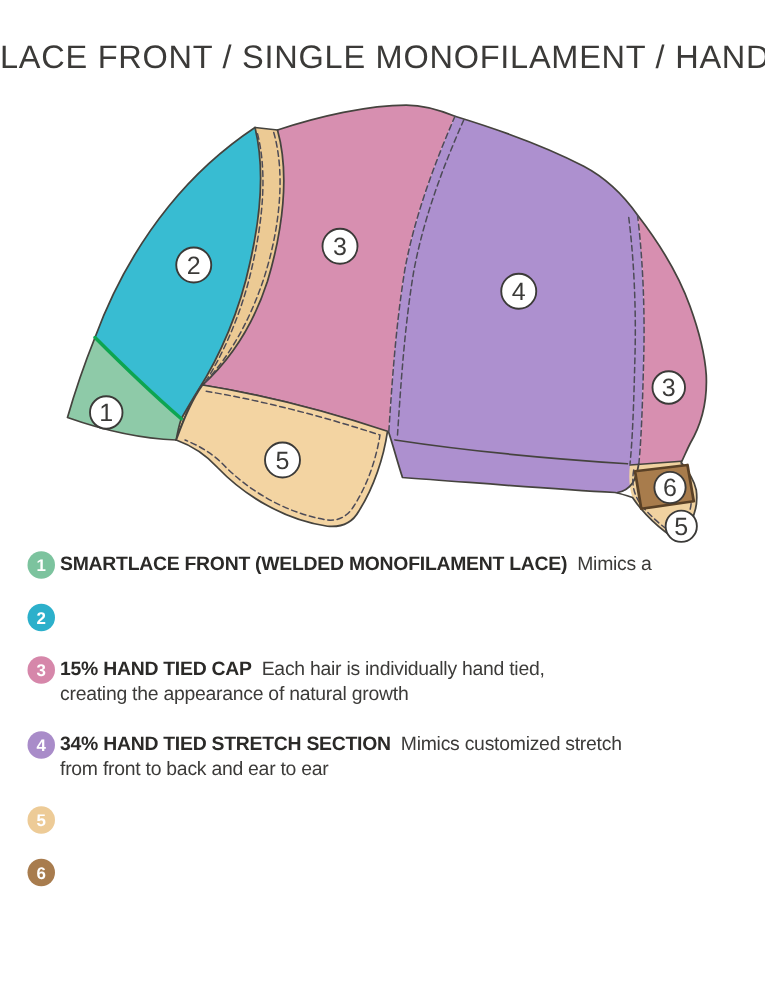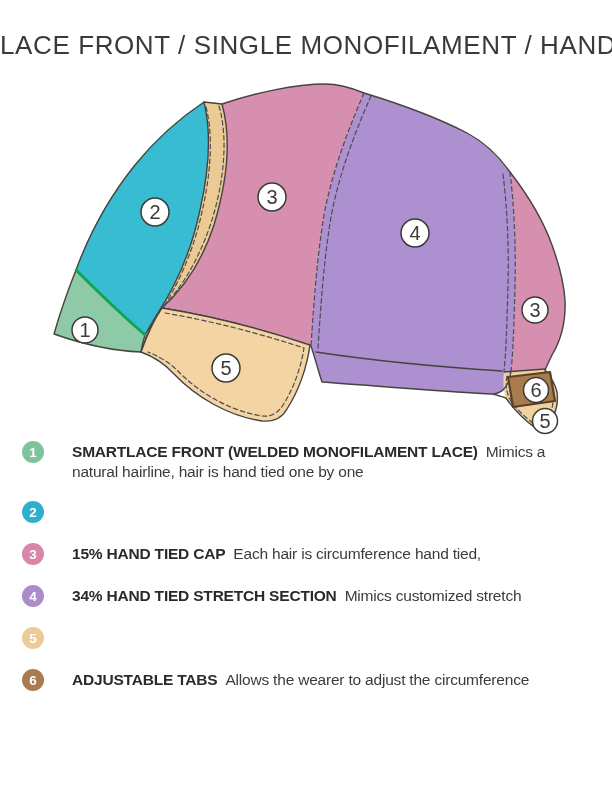--- a/index.html
+++ b/index.html
@@ -28,21 +28,21 @@
 
   
   .legend { position:absolute; left:22px; top:441px; width:580px; }
   .legend-item { display:flex; align-items:flex-start; margin-bottom:20px; }
   .legend-badge {
     width:22px; height:22px; border-radius:50%; flex-shrink:0;
     display:flex; align-items:center; justify-content:center;
     color:#ffffff; font-size:13.5px; font-weight:bold;
   }
   .legend-text {
-    margin-left:28px; padding-top:1px; font-size:15.5px; line-height:19.5px;
+    margin-left:4px; padding-top:1px; font-size:15.5px; line-height:19.5px;
     color:#3c3b39; letter-spacing:-0.2px; white-space:nowrap;
   }
   .legend-text .lbl { font-weight:bold; color:#2b2a28; }
   .legend-text .desc { margin-left:8px; }
 </style>
 </head>
 <body>
 
 <div class="page">
 
@@ -97,48 +97,45 @@
         <text x="545" y="428" class="callout-num">5</text>
       </g>
   </svg>
 
   <div class="legend">
 
     <div class="legend-item">
       <span class="legend-badge" style="background: rgb(124, 195, 158);">1</span>
       <div class="legend-text">
         <span class="lbl">SMARTLACE FRONT (WELDED MONOFILAMENT LACE)</span><span class="desc">Mimics a</span><br>
-        <span>natural hairline, hair is hand tied one by one</span>
       </div>
     </div>
 
     <div class="legend-item">
       <span class="legend-badge" style="background: rgb(44, 176, 203);">2</span>
     </div>
 
     <div class="legend-item">
       <span class="legend-badge" style="background: rgb(214, 135, 170);">3</span>
       <div class="legend-text">
-        <span class="lbl">15% HAND TIED CAP</span><span class="desc">Each hair is circumference hand tied,</span><br>
+        <span class="lbl">15% HAND TIED CAP</span><span class="desc">Each hair is individually hand tied,</span><br>
+        <span>creating the appearance of natural growth</span>
       </div>
     </div>
 
     <div class="legend-item">
       <span class="legend-badge" style="background: rgb(169, 140, 201);">4</span>
       <div class="legend-text">
         <span class="lbl">34% HAND TIED STRETCH SECTION</span><span class="desc">Mimics customized stretch</span><br>
+        <span>from front to back and ear to ear</span>
       </div>
     </div>
 
     <div class="legend-item">
       <span class="legend-badge" style="background: rgb(237, 203, 151);">5</span>
     </div>
 
     <div class="legend-item">
       <span class="legend-badge" style="background: rgb(168, 124, 78);">6</span>
-      <div class="legend-text">
-        <span class="lbl">ADJUSTABLE TABS</span><span class="desc">Allows the wearer to adjust the circumference</span><br>
-        <span></span>
-      </div>
     </div>
 
   </div>
 </div>
 
 </body></html>

